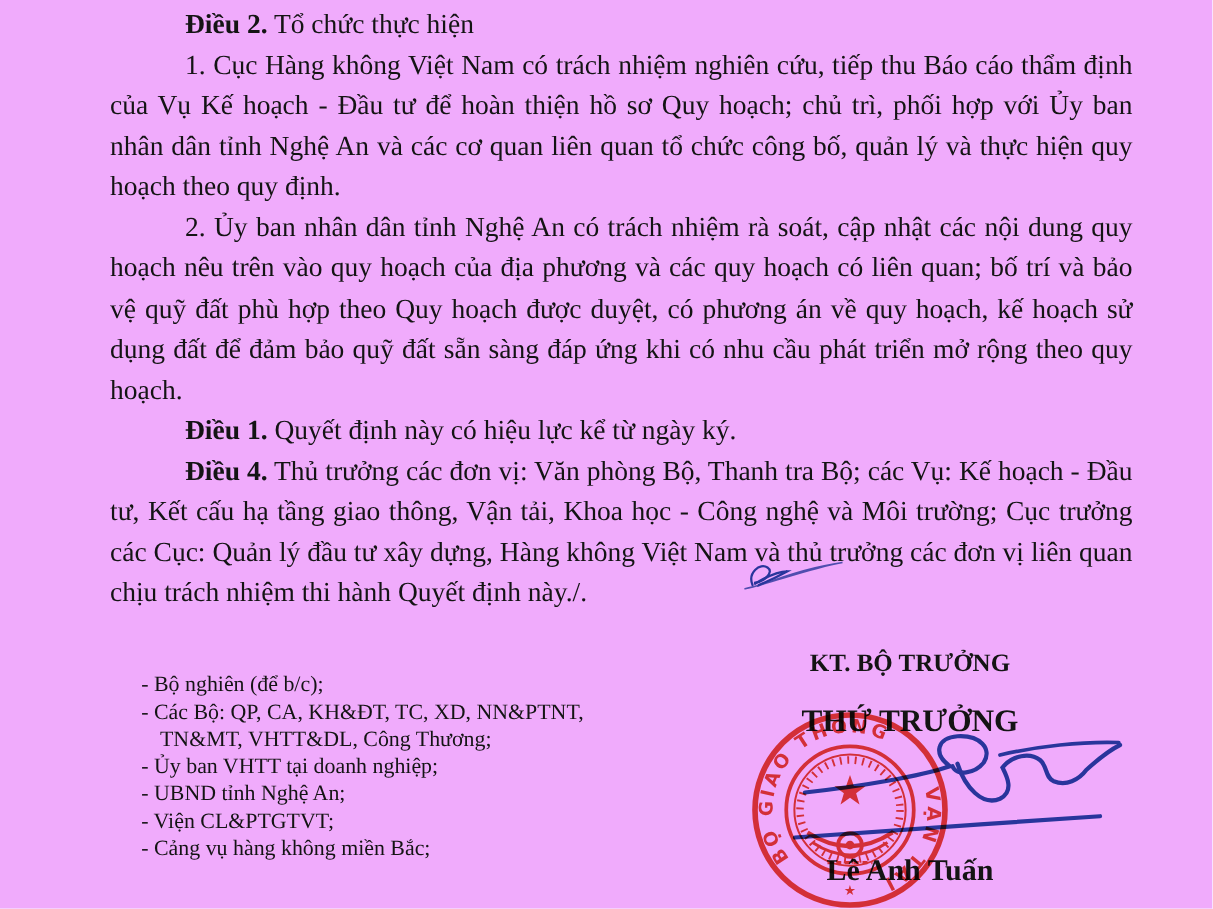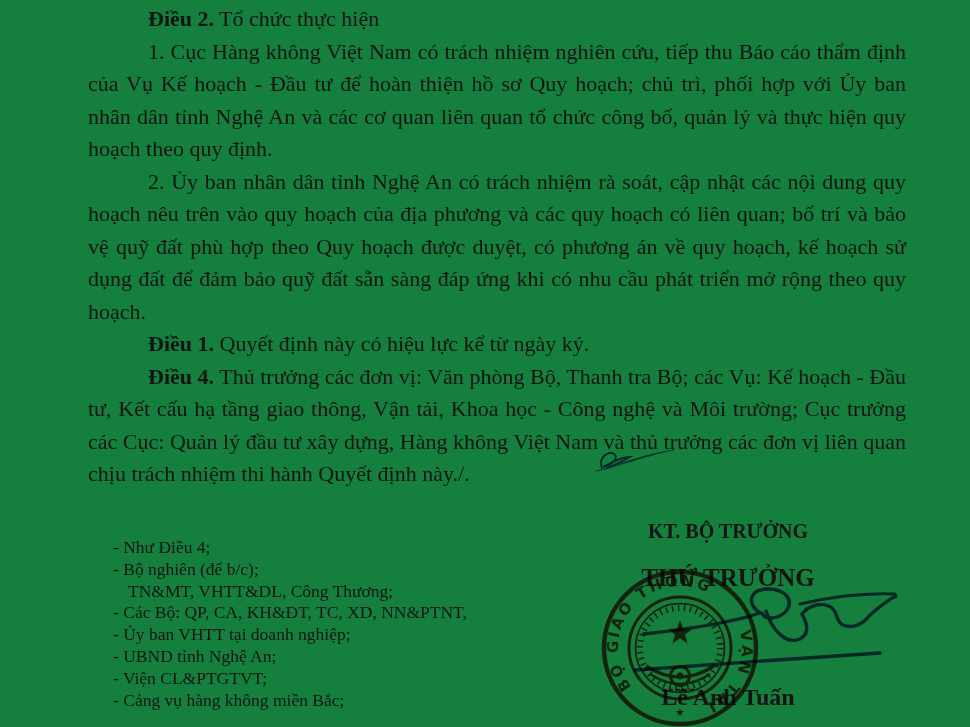--- a/index.html
+++ b/index.html
@@ -1,18 +1,18 @@
 <!DOCTYPE html>
 <html><head>
 <meta charset="utf-8">
 <style>
   html,body { margin:0; padding:0; background:#fff; }
   .page {
     position:relative; width:970px; height:727px;
-    background:#15803d; overflow:hidden;
+    background:#f0abfc; overflow:hidden;
     font-family:"Liberation Serif","DejaVu Serif",serif;
     color:#141414;
   }
   
   .doc-body {
     position:absolute; left:88px; top:3px; width:818px;
     font-size:22px; line-height:32.5px; text-align:justify;
   }
   .doc-body p { margin:0; text-indent:60px; }
   .doc-body b { font-weight:bold; }
@@ -51,24 +51,23 @@
   <svg class="paraph-svg" width="86" height="30" viewBox="0 0 86 30">
     <g fill="none" stroke="#2b4f9e" stroke-linecap="round">
       <path d="M8,22 C4,12 14,4 20,8 C26,12 16,20 10,20" stroke-width="1.8"></path>
       <path d="M10,21 C18,16 28,11 36,11 C27,16 18,20 13,22" stroke-width="1.8"></path>
       <path d="M2,25 C22,21 52,9 80,4 C58,7 30,16 12,23" stroke-width="1.2" opacity="0.8"></path>
     </g>
   </svg>
 
   <div class="recipients">
     <div class="recipients-list">
-      <div class="item">- Như Điều 4;</div>
       <div class="item">- Bộ nghiên (để b/c);</div>
+      <div class="item">- Các Bộ: QP, CA, KH&amp;ĐT, TC, XD, NN&amp;PTNT,</div>
       <div class="item cont">TN&amp;MT, VHTT&amp;DL, Công Thương;</div>
-      <div class="item">- Các Bộ: QP, CA, KH&amp;ĐT, TC, XD, NN&amp;PTNT,</div>
       <div class="item">- Ủy ban VHTT tại doanh nghiệp;</div>
       <div class="item">- UBND tỉnh Nghệ An;</div>
       <div class="item">- Viện CL&amp;PTGTVT;</div>
       <div class="item">- Cảng vụ hàng không miền Bắc;</div>
     </div>
   </div>
 
   <div class="auth-line1">KT. BỘ TRƯỞNG</div>
   <div class="auth-line2">THỨ TRƯỞNG</div>
   <div class="signer-name">Lê Anh Tuấn</div>

